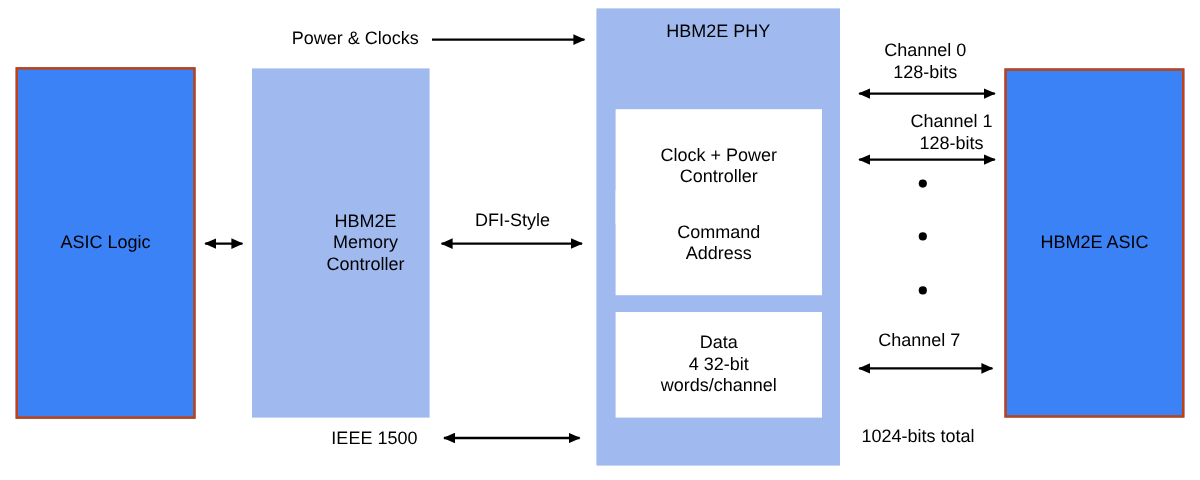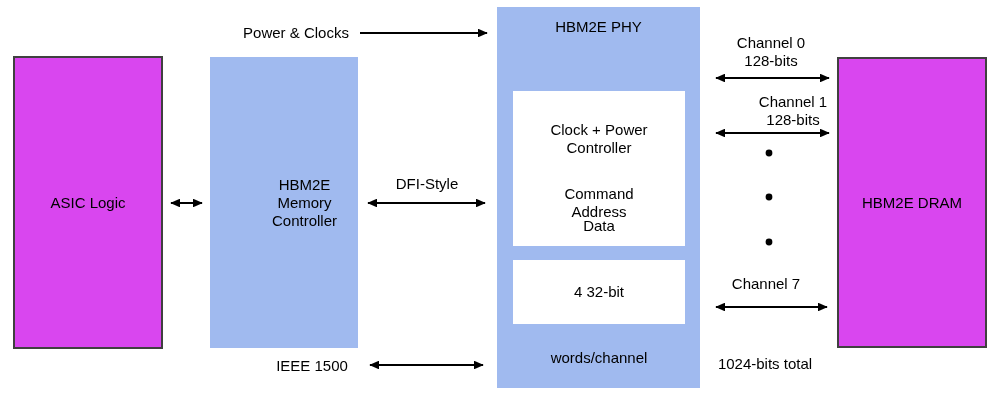--- a/index.html
+++ b/index.html
@@ -32,22 +32,22 @@
     position: absolute;
     box-sizing: border-box;
     display: flex;
     flex-direction: column;
     align-items: center;
     justify-content: center;
     text-align: center;
     line-height: 18px;
   }
   .outlined {
-    background: #d946ef;
-    border: 2px solid #404040;
+    background: #3b82f6;
+    border: 2px solid #c2410c;
   }
   .filled {
     background: var(--accent);
   }
   #asic-box       { left: 13px;  top: 56px;  width: 150px; height: 293px; }
   #mc-box         { left: 210px; top: 57px;  width: 148px; height: 291px; padding-left: 41px; }
   #phy-box        { left: 497px; top: 7px;   width: 203px; height: 381px; display: block; }
   #dram-box       { left: 837px; top: 57px;  width: 150px; height: 291px; }
   .phy-title {
     position: absolute;
@@ -64,21 +64,21 @@
     background: #ffffff;
     display: flex;
     flex-direction: column;
     align-items: center;
     justify-content: center;
     text-align: center;
     line-height: 18px;
   }
   #phy-sub-clock   { top: 48px;  height: 96px; margin-top: 36px; }
   #phy-sub-command { top: 152px; height: 87px; }
-  #phy-sub-data    { top: 253px; height: 64px; gap: 48px; }
+  #phy-sub-data    { top: 253px; height: 88px; }
   .float-label {
     position: absolute;
     transform: translate(-50%, -50%);
     text-align: center;
     line-height: 18px;
     white-space: nowrap;
   }
   #label-power-clocks { left: 296px; top: 33px;  }
   #label-dfi          { left: 427px; top: 184px; }
   #label-ieee         { left: 312px; top: 366px; }
@@ -117,21 +117,21 @@
     </div>
 
     <div class="sub-block" id="phy-sub-data">
       <span class="line">Data</span>
       <span class="line">4 32-bit</span>
       <span class="line">words/channel</span>
     </div>
   </div>
 
   <div class="block outlined" id="dram-box">
-    <span class="line">HBM2E DRAM</span>
+    <span class="line">HBM2E ASIC</span>
   </div>
 
   <div class="float-label" id="label-power-clocks">Power &amp; Clocks</div>
   <div class="float-label" id="label-dfi">DFI-Style</div>
   <div class="float-label" id="label-ieee">IEEE 1500</div>
 
   <div class="float-label" id="label-channel0">
     <span class="line">Channel 0</span>
     <span class="line">128-bits</span>
   </div>

